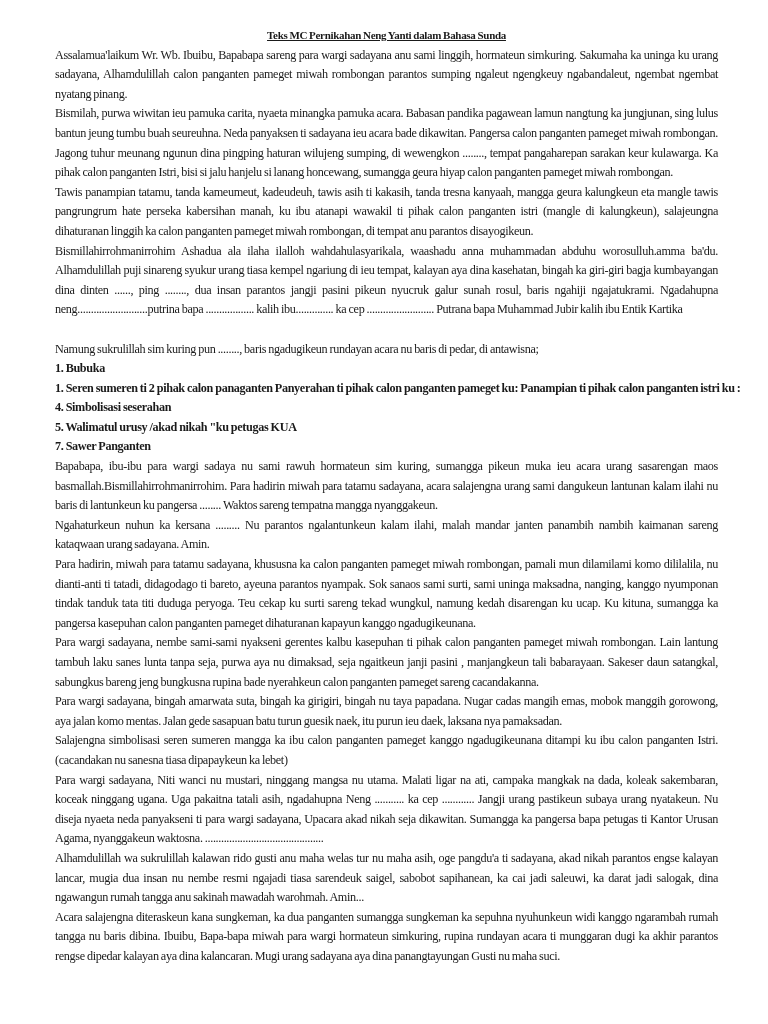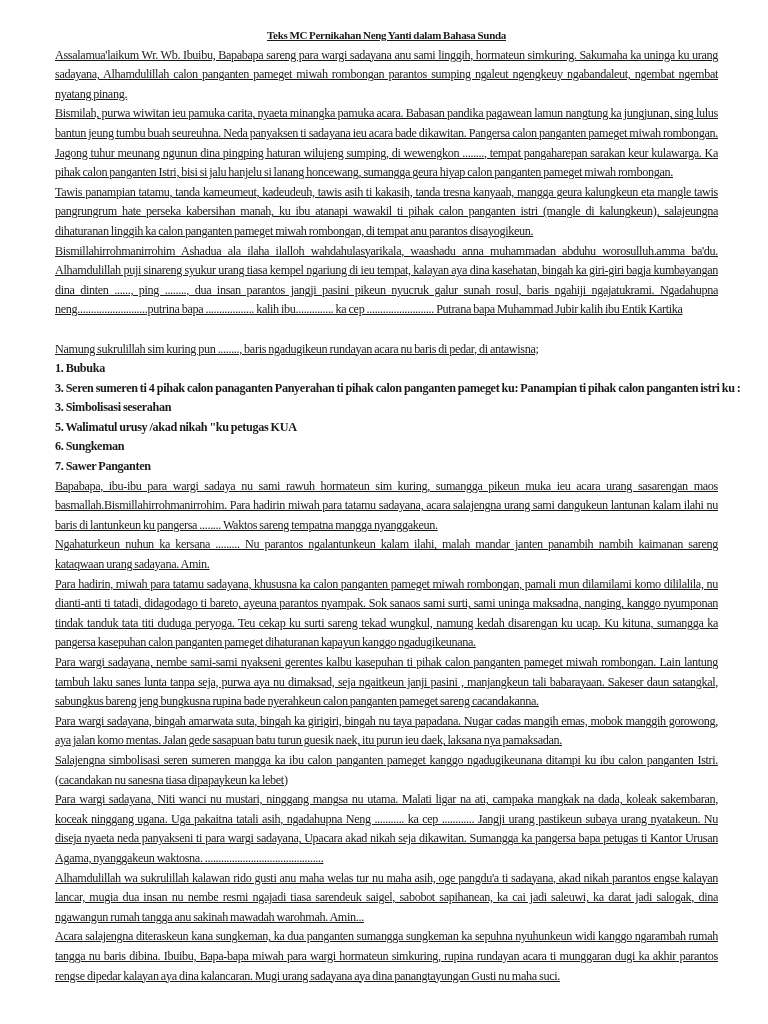--- a/index.html
+++ b/index.html
@@ -30,21 +30,20 @@
       font-weight: bold;
       text-decoration: underline;
       font-size: 11px;
       margin: 0;
       line-height: 19.6px;
       letter-spacing: -0.3px;
     }
     p {
       margin: 0;
       text-align: justify;
-      text-decoration: underline;
     }
     .blank {
       height: 19.6px;
     }
     .list {
       margin: 0;
       padding: 0;
       list-style: none;
     }
     .list li {
@@ -63,24 +62,23 @@
   <p>Assalamua'laikum Wr. Wb. Ibuibu, Bapabapa sareng para wargi sadayana anu sami linggih, hormateun simkuring. Sakumaha ka uninga ku urang sadayana, Alhamdulillah calon panganten pameget miwah rombongan parantos sumping ngaleut ngengkeuy ngabandaleut, ngembat ngembat nyatang pinang.</p>
   <p>Bismilah, purwa wiwitan ieu pamuka carita, nyaeta minangka pamuka acara. Babasan pandika pagawean lamun nangtung ka jungjunan, sing lulus bantun jeung tumbu buah seureuhna. Neda panyaksen ti sadayana ieu acara bade dikawitan. Pangersa calon panganten pameget miwah rombongan. Jagong tuhur meunang ngunun dina pingping haturan wilujeng sumping, di wewengkon ........, tempat pangaharepan sarakan keur kulawarga. Ka pihak calon panganten Istri, bisi si jalu hanjelu si lanang honcewang, sumangga geura hiyap calon panganten pameget miwah rombongan.</p>
   <p>Tawis panampian tatamu, tanda kameumeut, kadeudeuh, tawis asih ti kakasih, tanda tresna kanyaah, mangga geura kalungkeun eta mangle tawis pangrungrum hate perseka kabersihan manah, ku ibu atanapi wawakil ti pihak calon panganten istri (mangle di kalungkeun), salajeungna dihaturanan linggih ka calon panganten pameget miwah rombongan, di tempat anu parantos disayogikeun.</p>
   <p>Bismillahirrohmanirrohim Ashadua ala ilaha ilalloh wahdahulasyarikala, waashadu anna muhammadan abduhu worosulluh.amma ba'du. Alhamdulillah puji sinareng syukur urang tiasa kempel ngariung di ieu tempat, kalayan aya dina kasehatan, bingah ka giri-giri bagja kumbayangan dina dinten ......, ping ........, dua insan parantos jangji pasini pikeun nyucruk galur sunah rosul, baris ngahiji ngajatukrami. Ngadahupna neng..........................putrina bapa .................. kalih ibu.............. ka cep ......................... Putrana bapa Muhammad Jubir kalih ibu  Entik Kartika</p>
 
   <div class="blank"></div>
 
   <p>Namung sukrulillah sim kuring pun ........, baris ngadugikeun rundayan acara nu baris di pedar, di antawisna;</p>
   <ul class="list">
     <li>1. Bubuka</li>
-    <li>3. Seren sumeren ti 4 pihak calon panaganten  Panyerahan ti pihak calon panganten pameget ku:  Panampian ti pihak calon panganten istri ku :</li>
-    <li>3. Simbolisasi seserahan</li>
+    <li>1. Seren sumeren ti 2 pihak calon panaganten  Panyerahan ti pihak calon panganten pameget ku:  Panampian ti pihak calon panganten istri ku :</li>
+    <li>4. Simbolisasi seserahan</li>
     <li>5. Walimatul urusy /akad nikah "ku petugas KUA</li>
-    <li>6. Sungkeman</li>
     <li>7. Sawer Panganten</li>
   </ul>
 
   <p>Bapabapa, ibu-ibu para wargi sadaya nu sami rawuh hormateun sim kuring, sumangga pikeun muka ieu acara urang sasarengan maos basmallah.Bismillahirrohmanirrohim. Para hadirin miwah para tatamu sadayana, acara salajengna urang sami dangukeun lantunan kalam ilahi nu baris di lantunkeun ku pangersa ........ Waktos sareng tempatna mangga nyanggakeun.</p>
   <p>Ngahaturkeun nuhun ka kersana ......... Nu parantos ngalantunkeun kalam ilahi, malah mandar janten panambih nambih kaimanan sareng kataqwaan urang sadayana. Amin.</p>
   <p>Para hadirin, miwah para tatamu sadayana, khususna ka calon panganten pameget miwah rombongan, pamali mun dilamilami komo dililalila, nu dianti-anti ti tatadi, didagodago ti bareto, ayeuna parantos nyampak. Sok sanaos sami surti, sami uninga maksadna, nanging, kanggo nyumponan tindak tanduk tata titi duduga peryoga. Teu cekap ku surti sareng tekad wungkul, namung kedah disarengan ku ucap. Ku kituna, sumangga ka pangersa kasepuhan calon panganten pameget dihaturanan kapayun kanggo ngadugikeunana.</p>
   <p>Para wargi sadayana, nembe sami-sami nyakseni gerentes kalbu kasepuhan ti pihak calon panganten pameget miwah rombongan. Lain lantung tambuh laku sanes lunta tanpa seja, purwa aya nu dimaksad, seja ngaitkeun janji pasini , manjangkeun tali babarayaan. Sakeser daun satangkal, sabungkus bareng jeng bungkusna rupina bade nyerahkeun calon panganten pameget sareng cacandakanna.</p>
   <p>Para wargi sadayana, bingah amarwata suta, bingah ka girigiri, bingah nu taya papadana. Nugar cadas mangih emas, mobok manggih gorowong, aya jalan komo mentas. Jalan gede sasapuan batu turun guesik naek, itu purun ieu daek, laksana nya pamaksadan.</p>
   <p>Salajengna simbolisasi seren sumeren mangga ka ibu calon panganten pameget kanggo ngadugikeunana ditampi ku ibu calon panganten Istri. (cacandakan nu sanesna tiasa dipapaykeun ka lebet)</p>
   <p>Para wargi sadayana, Niti wanci nu mustari, ninggang mangsa nu utama. Malati ligar na ati, campaka mangkak na dada, koleak sakembaran, koceak ninggang ugana. Uga pakaitna tatali asih, ngadahupna Neng ........... ka cep ............ Jangji urang pastikeun  subaya urang nyatakeun. Nu diseja nyaeta neda panyakseni ti para wargi sadayana, Upacara akad nikah seja dikawitan. Sumangga ka pangersa bapa petugas ti Kantor Urusan Agama, nyanggakeun waktosna. ............................................</p>

